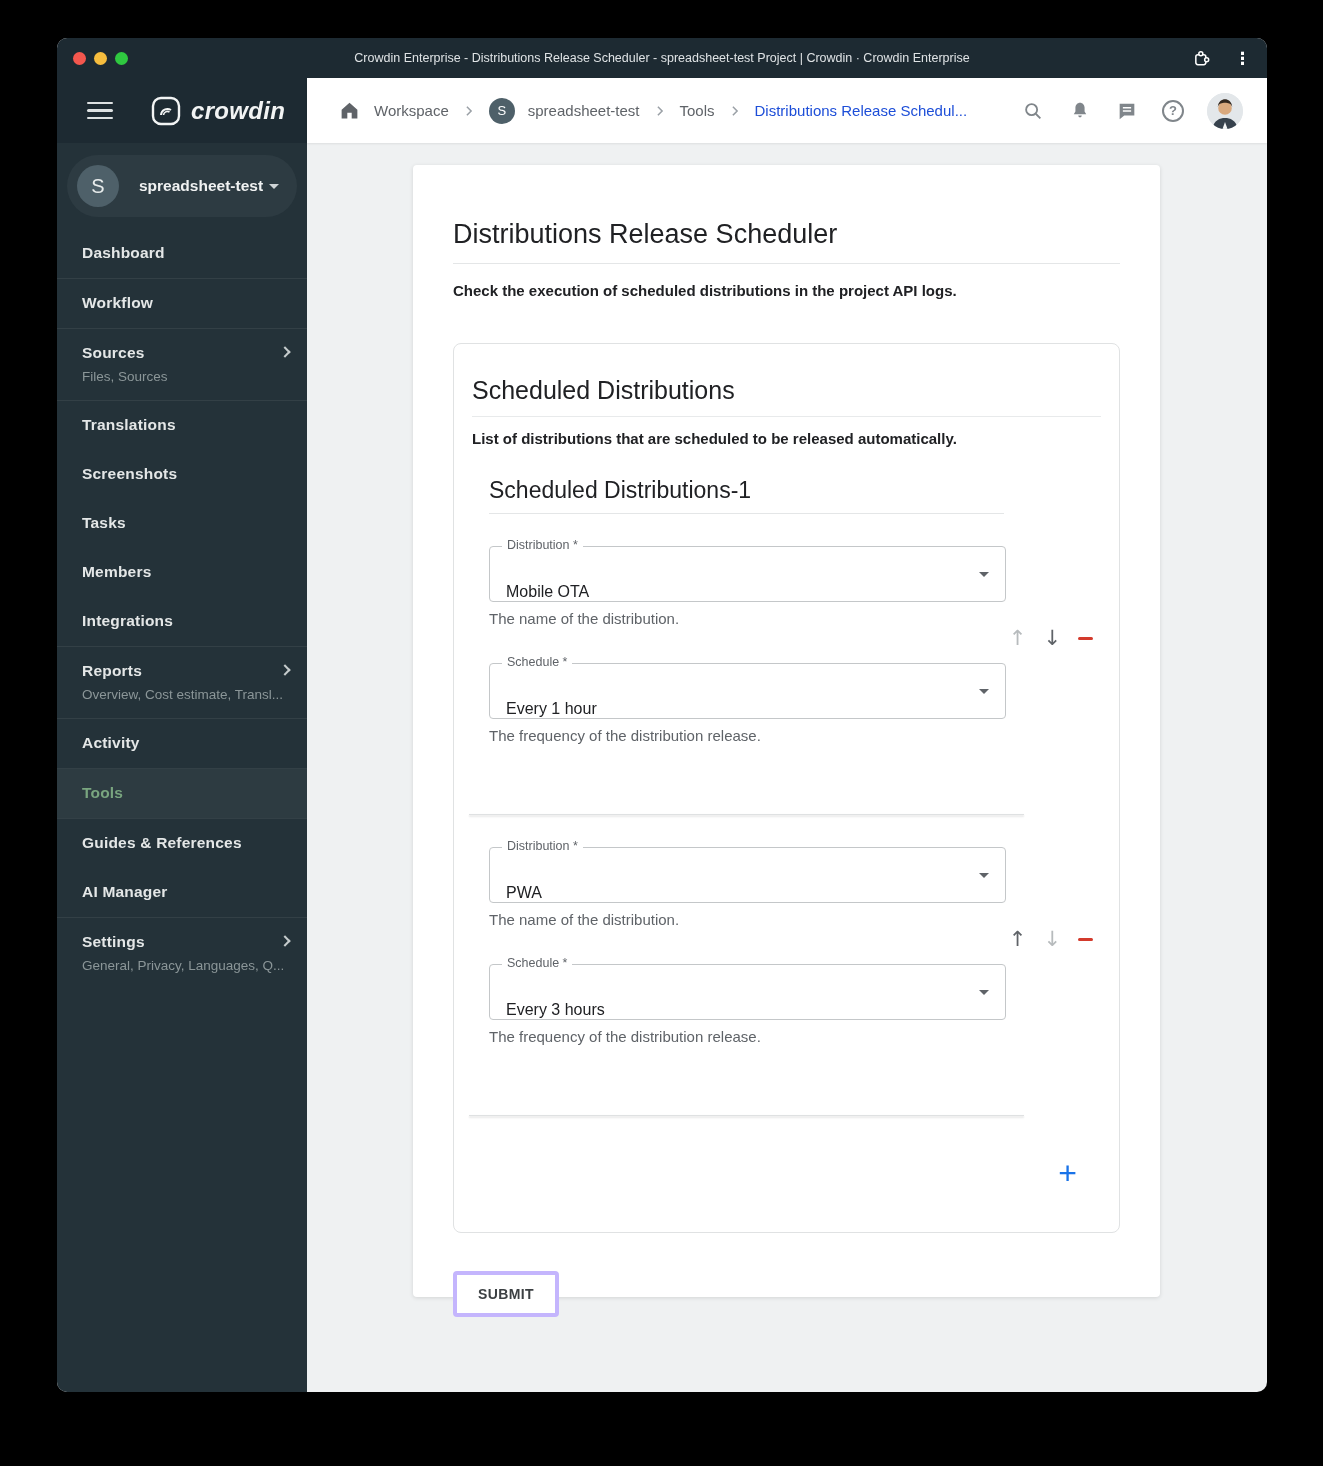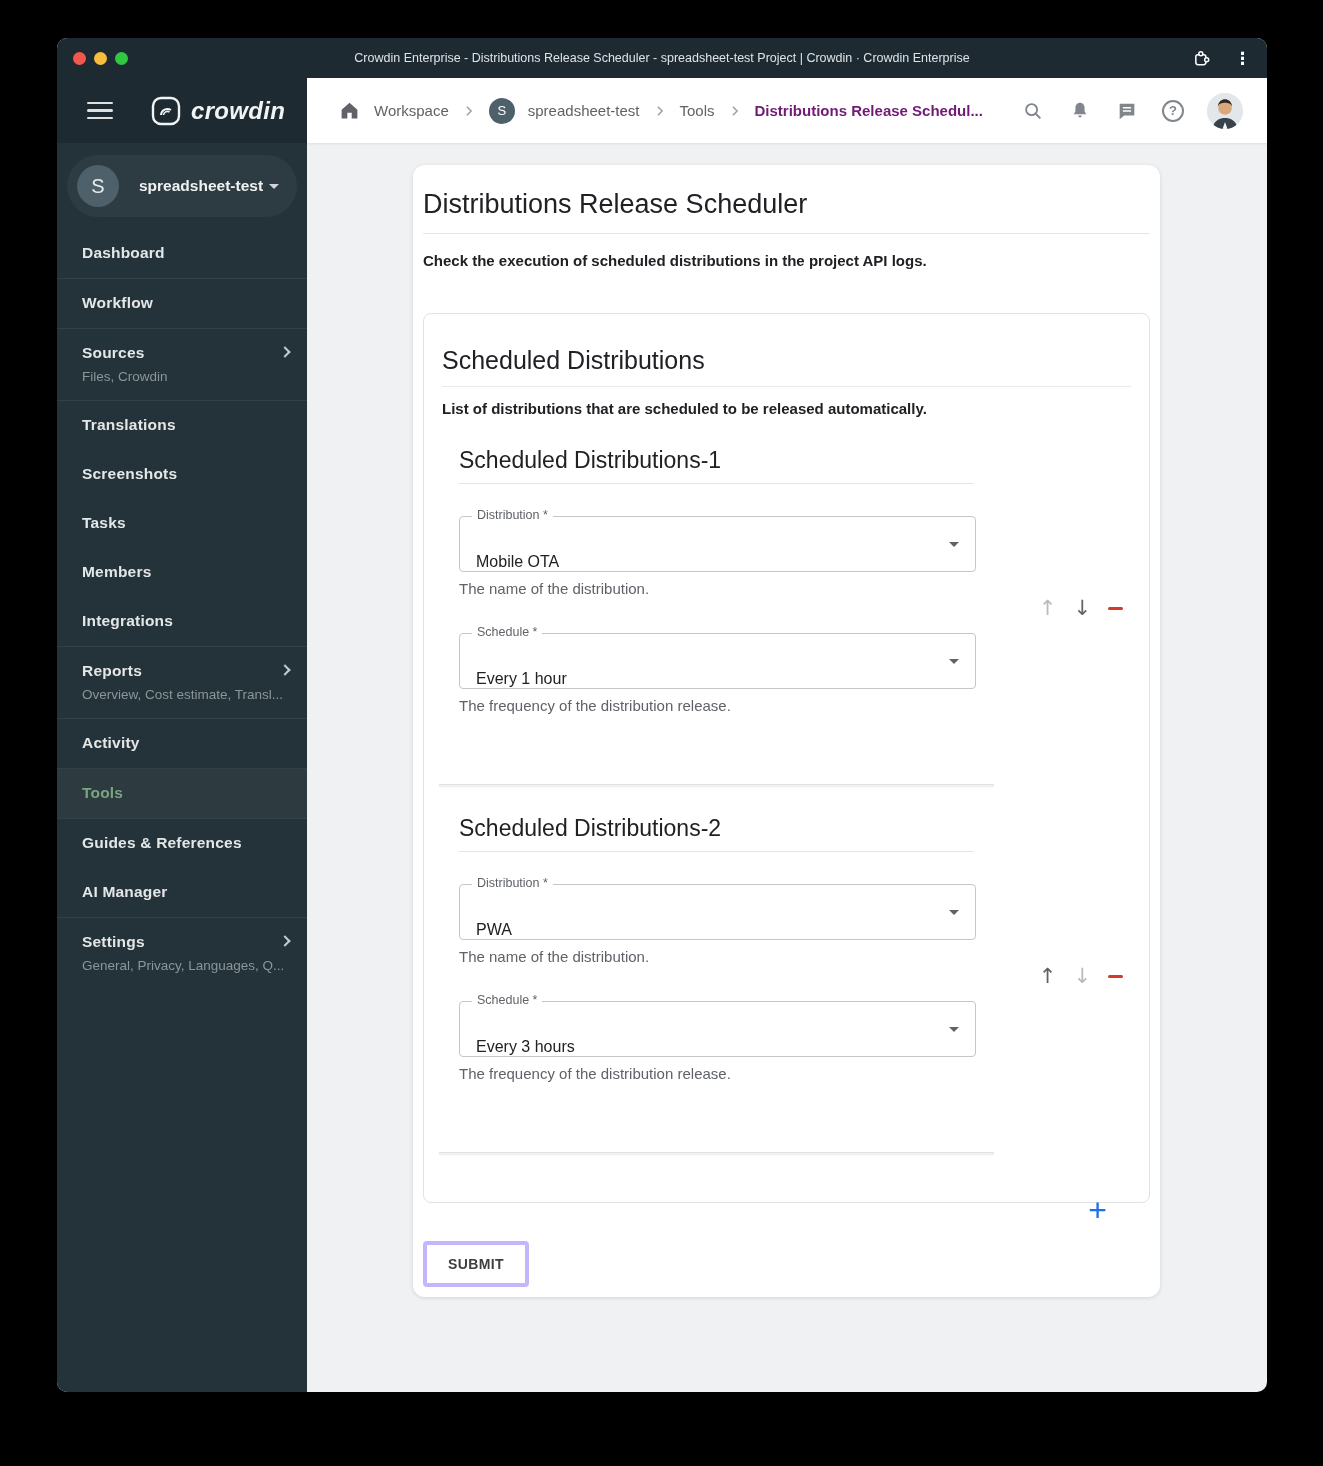--- a/index.html
+++ b/index.html
@@ -48,33 +48,33 @@
   .nav-divider { height:1px; background:rgba(255,255,255,.07); }
   .nav-chevron { position:absolute; right:18px; top:19px; width:8px; height:8px;
     border-right:2.2px solid #c6cccd; border-bottom:2.2px solid #c6cccd; transform:rotate(-45deg); }
 
   
   .main { flex:1; display:flex; flex-direction:column; min-width:0; }
   .topnav { height:65px; flex:0 0 65px; background:#fff; display:flex; align-items:center;
     padding:0 24px 0 30px; box-shadow:0 1px 2px rgba(0,0,0,.08); position:relative; z-index:2; }
   .breadcrumb { display:flex; align-items:center; gap:13px; }
   .crumb { color:#5f6368; font-size:15px; cursor:pointer; white-space:nowrap; }
-  .crumb.current { color:#701a75; font-weight:700; cursor:default; }
+  .crumb.current { color:#1d4ed8; font-weight:400; cursor:default; }
   .crumb-badge { width:26px; height:26px; border-radius:50%; background:#4e6069; color:#fff;
     display:flex; align-items:center; justify-content:center; font-size:13px; cursor:pointer; }
   .topnav-icons { margin-left:auto; display:flex; align-items:center; gap:23px; }
   .icon-btn { width:24px; height:24px; display:flex; align-items:center; justify-content:center; cursor:pointer; }
   .help-circle { width:22px; height:22px; border:2px solid #80868b; border-radius:50%; color:#80868b;
     font-size:13px; font-weight:bold; display:flex; align-items:center; justify-content:center; cursor:pointer; }
   .avatar { width:36px; height:36px; border-radius:50%; overflow:hidden; cursor:pointer; background:#e3e7ea; }
 
   .content { flex:1; overflow:hidden; padding-top:22px; }
 
-  .card { margin-left:106px; width:747px; height:1132px; background:#fff; border-radius:12px;
-    box-shadow:0 1px 4px rgba(0,0,0,.12); padding:10px; }
+  .card { margin-left:106px; width:747px; height:1132px; background:#fff; border-radius:4px;
+    box-shadow:0 1px 4px rgba(0,0,0,.12); padding:40px; }
   .page-title { font-size:27px; font-weight:400; color:#202124; margin-top:14px; }
   .title-rule { border:none; border-top:1px solid #e4e6e7; margin-top:13px; }
   .page-desc { margin-top:18px; font-size:15px; font-weight:bold; color:#202124; }
 
   .panel { margin-top:44px; border:1px solid #e0e2e3; border-radius:8px; height:890px; padding:18px; position:relative; }
   .panel-title { font-size:25px; font-weight:400; color:#202124; margin-top:14px; }
   .panel-rule { border:none; border-top:1px solid #e8eaeb; margin-top:11px; }
   .panel-desc { margin-top:13px; font-size:15px; font-weight:600; color:#202124; }
 
   .dist-section { margin:30px 0 0 17px; }
@@ -156,21 +156,21 @@
           <span class="label">Dashboard</span>
         </div>
         <div class="nav-divider"></div>
         <div class="nav-item">
           <span class="label">Workflow</span>
         </div>
         <div class="nav-divider"></div>
         <div class="nav-item">
           <span class="label">Sources</span>
           <span class="nav-chevron"></span>
-          <span class="subtitle">Files, Crowdin</span>
+          <span class="subtitle">Files, Sources</span>
         </div>
         <div class="nav-divider"></div>
         <div class="nav-item">
           <span class="label">Translations</span>
         </div>
         <div class="nav-item">
           <span class="label">Screenshots</span>
         </div>
         <div class="nav-item">
           <span class="label">Tasks</span>
@@ -302,21 +302,20 @@
                   <span class="ctrl-arrow enabled">↓</span>
                   <span class="ctrl-minus">
                     <span class="minus-bar"></span>
                   </span>
                 </div>
               </div>
               <div class="section-divider"></div>
             </div>
 
             <div class="dist-section">
-              <h3 class="section-title">Scheduled Distributions-2</h3>
               <div class="section-body">
                 <div class="fields">
                   <div class="field">
                     <span class="field-label">Distribution *</span>
                     <span class="field-value">PWA</span>
                     <span class="select-caret"></span>
                   </div>
                   <div class="helper">The name of the distribution.</div>
                   <div class="field">
                     <span class="field-label">Schedule *</span>

